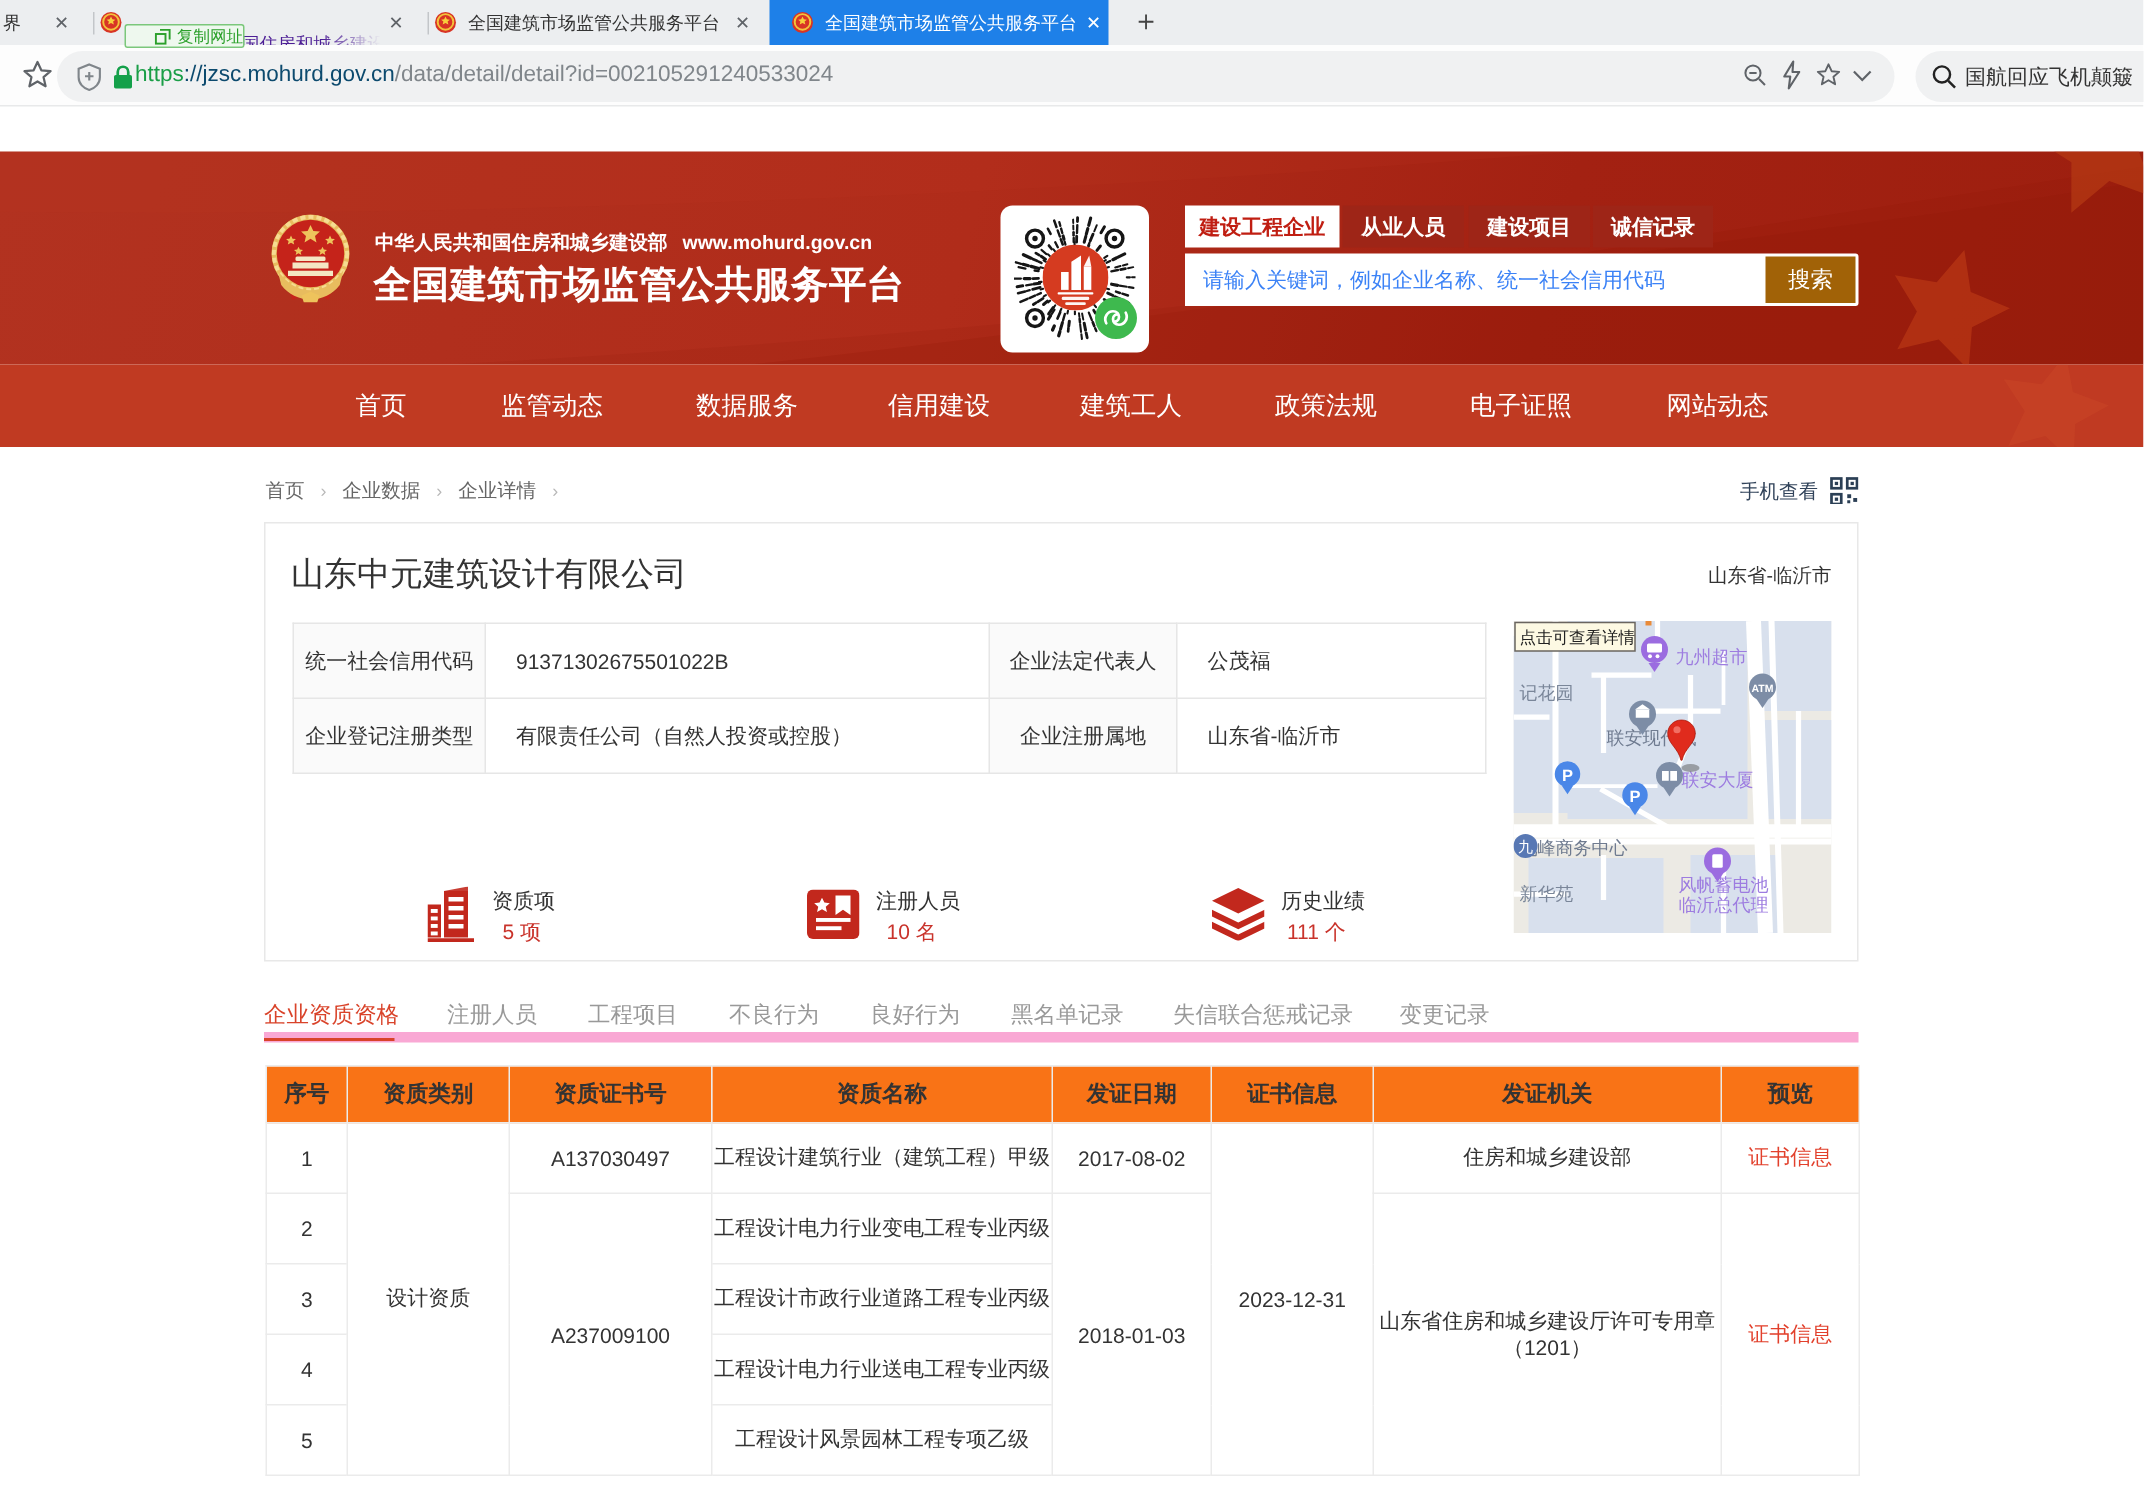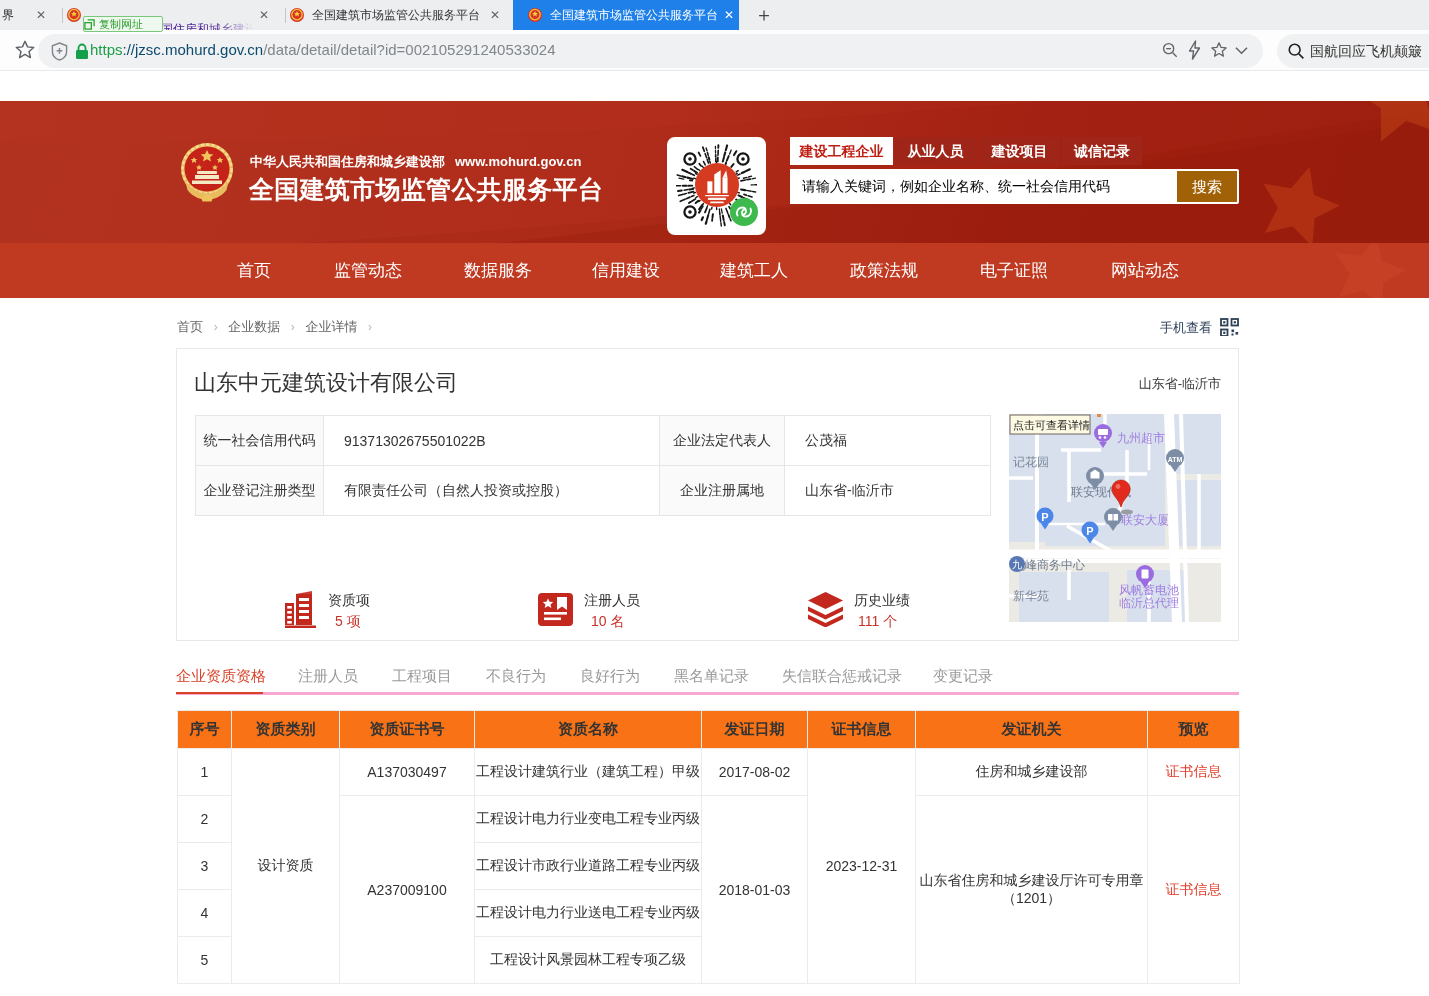--- a/index.html
+++ b/index.html
@@ -9,21 +9,21 @@
 #stage { position:relative; width:1429px; height:996px; }
 
 
 #tabbar { position:absolute; left:0; top:0; width:1429px; height:30px; background:#eceef0; }
 .tab { position:absolute; top:0; height:30px; display:flex; align-items:center; font-size:12px; color:#333; }
 .tabsep { position:absolute; top:8px; width:1px; height:15px; background:#c3c6c9; }
 .tclose { color:#5f6368; font-size:12px; margin-left:8px; }
 .favicon { width:16px; height:16px; margin-right:7px; flex:0 0 16px; }
 #tab-active { position:absolute; left:513px; top:0; width:226px; height:30px; background:#1e80e8; color:#fff; display:flex; align-items:center; font-size:12px; padding-left:14px; }
 #plusbtn { position:absolute; left:752px; top:3px; width:24px; height:24px; color:#444; font-size:19px; font-weight:400; text-align:center; line-height:24px; }
-#tooltip { position:absolute; left:83px; top:16px; width:80px; height:16px; background:#eef8ee; border:1px solid #7bc77b; border-radius:2px; color:#2ba02b; font-size:11px; display:flex; align-items:center; justify-content:flex-start; z-index:5; }
+#tooltip { position:absolute; left:83px; top:16px; width:80px; height:16px; background:#eef8ee; border:1px solid #7bc77b; border-radius:2px; color:#2ba02b; font-size:11px; display:flex; align-items:center; justify-content:flex-end; z-index:5; }
 #addrrow { position:absolute; left:0; top:30px; width:1429px; height:41px; background:#fdfdfd; border-bottom:1px solid #e8e9ea; }
 #urlfield { position:absolute; left:38px; top:4px; width:1225px; height:34px; background:#f0f1f2; border-radius:17px; }
 #urltext { position:absolute; left:90px; top:11px; font-size:15px; color:#202124; white-space:nowrap; }
 #urltext .green { color:#1a9e47; }
 #urltext .gray { color:#80868b; }
 #newsbox { position:absolute; left:1277px; top:4px; width:160px; height:34px; background:#f0f1f2; border-radius:17px 0 0 17px; }
 #newsbox span { position:absolute; left:33px; top:9px; font-size:14px; color:#333; }
 
 
 #redheader { position:absolute; left:0; top:101px; width:1429px; height:142px;
@@ -35,21 +35,21 @@
 #hdr-title-small { position:absolute; left:250px; top:52px; color:#fff; font-size:13px; font-weight:bold; }
 #hdr-title-small span { margin-left:10px; font-size:13px; }
 #hdr-title-big { position:absolute; left:249px; top:72px; color:#fff; font-size:25px; font-weight:bold; letter-spacing:0.3px; }
 #qrbox { position:absolute; left:667px; top:36px; width:99px; height:98px; background:#fff; border-radius:8px; }
 
 
 #stabs { position:absolute; left:790px; top:36px; height:28px; }
 .stab { position:absolute; top:0; height:28px; line-height:28px; text-align:center; font-size:14px; font-weight:bold; color:#fff; background:#9e2517; }
 .stab.active { background:#fff; color:#c01e12; }
 #searchbar { position:absolute; left:790px; top:68px; width:449px; height:35px; background:#fff; border-radius:0 2px 2px 0; }
-#searchbar .ph { position:absolute; left:12px; top:9px; font-size:14px; color:#000000; }
+#searchbar .ph { position:absolute; left:12px; top:9px; font-size:14px; color:#3b82f6; }
 #searchbtn { position:absolute; right:2px; top:2px; bottom:2px; width:60px; background:#a16207; color:#fff; font-size:15px; text-align:center; line-height:31px; }
 
 
 #breadcrumb { position:absolute; left:177px; top:318px; font-size:13px; color:#666; }
 #breadcrumb .sep { color:#b8b8b8; margin:0 7px; font-size:12px; }
 #mobileview { position:absolute; right:217px; top:319px; font-size:13px; color:#31435a; }
 
 
 #card { position:absolute; left:176px; top:348px; width:1063px; height:293px; border:1px solid #e8e8e8; background:#fff; }
 #cname { position:absolute; left:17px; top:19px; font-size:22px; color:#333; font-weight:500; }
@@ -58,21 +58,21 @@
 #infotable td { border:1px solid #e6e6e6; font-size:14px; color:#333; height:50px; }
 #infotable td.lbl { background:#fafafa; text-align:center; }
 #infotable td.val { padding-left:20px; }
 .stat { position:absolute; top:242px; }
 .stat svg { position:absolute; }
 .stat .t1 { position:absolute; font-size:14px; color:#333; white-space:nowrap; }
 .stat .t2 { position:absolute; font-size:14px; color:#c9332b; white-space:nowrap; }
 #map { position:absolute; left:832px; top:65px; width:212px; height:208px; }
 
 
-#sectabs { position:absolute; left:176px; top:665px; width:1063px; height:30px; border-bottom:3px solid #f9a8d4; }
+#sectabs { position:absolute; left:176px; top:665px; width:1063px; height:30px; border-bottom:7px solid #f9a8d4; }
 .sectab { position:absolute; top:2px; font-size:15px; color:#999; white-space:nowrap; }
 .sectab.active { color:#d9432a; }
 #secunderline { position:absolute; left:0px; top:27px; width:87px; height:2px; background:#d9432a; }
 
 
 #mtable { position:absolute; left:177px; top:710px; border-collapse:collapse; table-layout:fixed; }
 #mtable th { background:#f97316; font-size:15px; color:#333; font-weight:bold; height:38px; border:1px solid #ebebeb; }
 #mtable td { font-size:14px; color:#333; text-align:center; height:47px; border:1px solid #ebebeb; background:#fff; }
 #mtable td.red { color:#e2402c; }
 </style>

